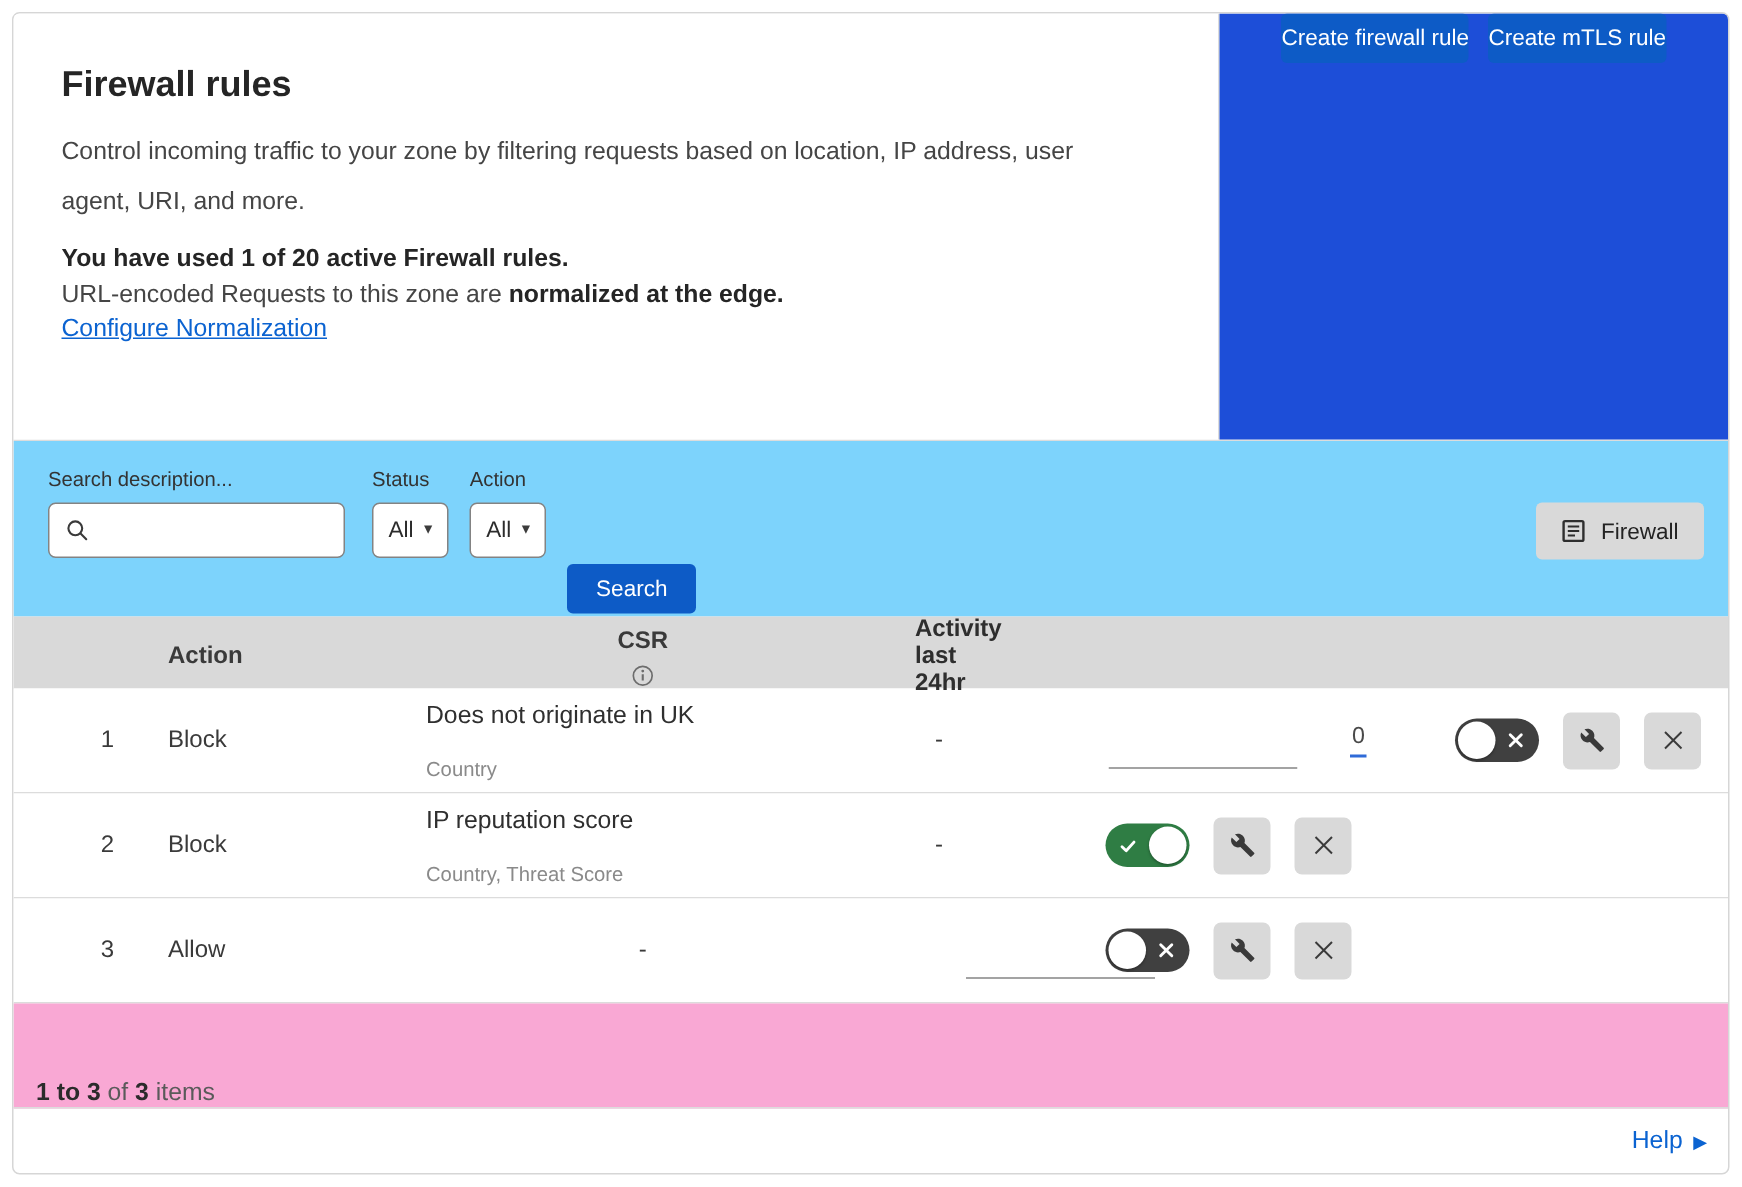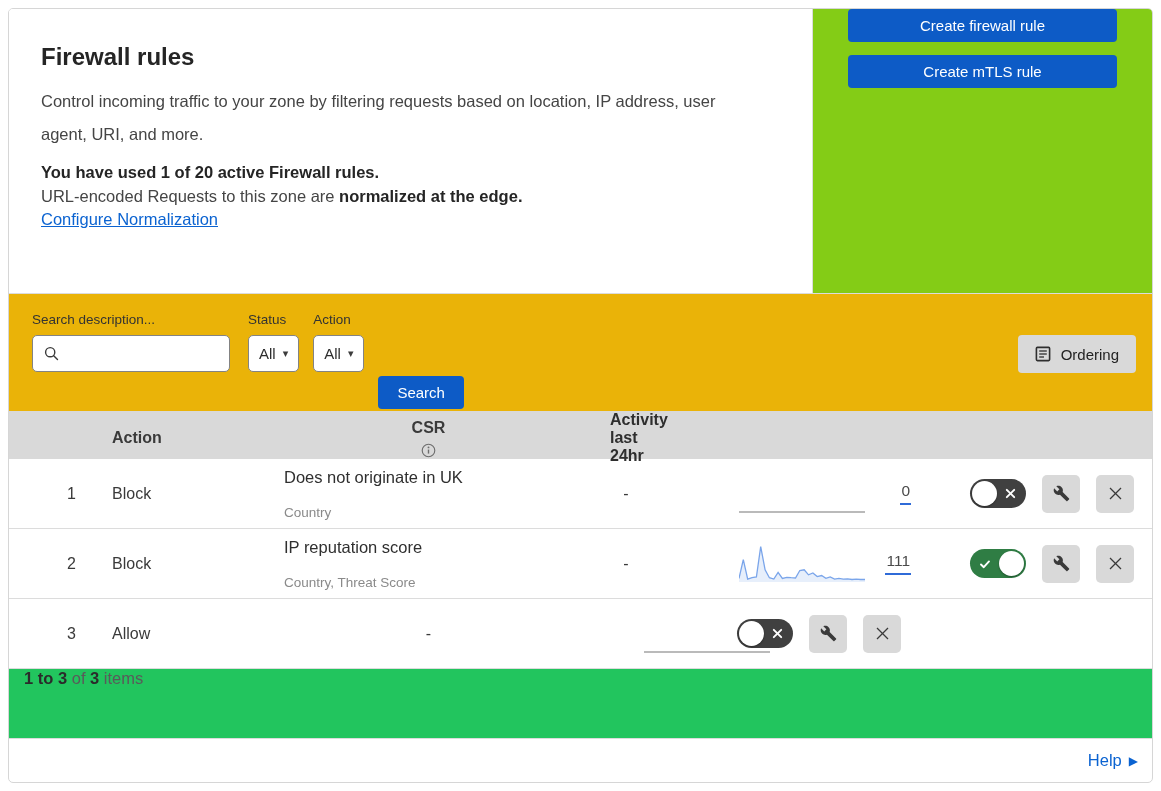--- a/index.html
+++ b/index.html
@@ -24,27 +24,27 @@
   
   .top{display:flex;height:285px;border-bottom:1px solid var(--line);}
   .top-left{width:804px;flex:none;background:#fff;border-right:1px solid var(--line);
     padding:34px 40px 0 32px;}
   .page-title{font-size:24px;font-weight:700;color:#252525;margin-bottom:14px;}
   .desc{font-size:16.5px;line-height:2;color:var(--text-soft);width:724px;margin-bottom:12px;}
   .usage{font-size:16.5px;font-weight:700;color:#252525;}
   .norm{font-size:16.5px;line-height:1.7;color:var(--text-soft);}
   .norm b{color:#252525;}
   .link{color:var(--link);text-decoration:underline;font-size:16.5px;cursor:pointer;}
-  .top-right{flex:1;background:#84cc16;display:flex;flex-direction:column;
-    gap:13px;padding:0 35px;}
+  .top-right{flex:1;background:#1d4ed8;display:flex;
+    justify-content:center;gap:13px;padding:0 35px;}
   .btn-primary{background:var(--accent);color:#fff;border:none;border-radius:4px;
     height:33px;font-size:15px;font-family:inherit;cursor:pointer;}
 
   
-  .filters{height:117px;display:flex;align-items:flex-start;padding:18px 16px 0 23px;background:#eab308;}
+  .filters{height:117px;display:flex;align-items:flex-start;padding:18px 16px 0 23px;background:#7dd3fc;}
   .f-group{display:flex;flex-direction:column;}
   .f-label{font-size:13.5px;color:#333;margin-bottom:8px;}
   .search-box{width:198px;height:37px;border:1px solid #838383;border-radius:5px;
     display:flex;align-items:center;padding:0 8px 0 11px;background:#fff;}
   .search-box input{border:none;outline:none;flex:1;min-width:0;font-size:15px;
     font-family:inherit;margin-left:8px;background:transparent;}
   .dropdown{height:37px;border:1px solid #838383;border-radius:5px;display:flex;
     align-items:center;gap:7px;padding:0 10px;font-size:15px;color:#2c2c2c;cursor:pointer;background:#fff;}
   .caret{font-size:11px;color:#3c3c3c;line-height:1;}
   .btn-search{align-self:flex-end;margin-bottom:2px;margin-left:14px;padding:0 19px;}
@@ -78,22 +78,22 @@
     box-shadow:0 1px 2px rgba(0,0,0,.35);}
   .toggle.off .knob{left:2px;} .toggle.on .knob{right:2px;}
   .t-check,.t-cross{position:absolute;top:9px;display:none;}
   .toggle.on .t-check{display:block;left:9px;}
   .toggle.off .t-cross{display:block;right:10px;}
 
   .icon-btn{width:38px;height:38px;background:var(--gray-btn);border:none;border-radius:5px;
     display:flex;align-items:center;justify-content:center;cursor:pointer;flex:none;}
 
   
-  .tfoot{height:70px;display:flex;align-items:flex-start;padding-left:15px;font-size:16.5px;
-    color:#5a5a5a;border-bottom:1px solid var(--line);background:#22c55e;}
+  .tfoot{height:70px;display:flex;align-items:flex-end;padding-left:15px;font-size:16.5px;
+    color:#5a5a5a;border-bottom:1px solid var(--line);background:#f9a8d4;}
   .tfoot b{color:#2b2b2b;}
   .helpbar{height:43px;display:flex;align-items:center;justify-content:flex-end;padding-right:14px;}
   .help-link{color:var(--link);font-size:16.5px;display:flex;align-items:center;gap:7px;
     text-decoration:none;cursor:pointer;}
   .help-arrow{font-size:12px;line-height:1;}
   .info-icon{display:inline-flex;cursor:pointer;}
 </style>
 </head>
 <body>
 
@@ -139,21 +139,21 @@
       </div>
     </div>
     <button class="btn-primary btn-search">Search</button>
     <button class="btn-ordering">
       <svg width="16" height="16" viewBox="0 0 16 16">
           <rect x="1.4" y="1.4" width="13.2" height="13.2" rx="1" fill="none" stroke="#2e2e2e" stroke-width="1.6"></rect>
           <line x1="4.2" y1="5" x2="11.8" y2="5" stroke="#2e2e2e" stroke-width="1.3"></line>
           <line x1="4.2" y1="8" x2="11.8" y2="8" stroke="#2e2e2e" stroke-width="1.3"></line>
           <line x1="4.2" y1="11" x2="9" y2="11" stroke="#2e2e2e" stroke-width="1.3"></line>
         </svg>
-      <span>Ordering</span>
+      <span>Firewall</span>
     </button>
   </div>
 
   <div class="thead">
     <div class="col-num"></div>
     <div class="col-action">Action</div>
     <div class="col-csr">
       <span>CSR</span>
       <span class="info-icon">
           <svg width="15" height="15" viewBox="0 0 16 16">
@@ -205,27 +205,20 @@
   </div>
 
   <div class="trow">
     <div class="col-num">2</div>
     <div class="col-action">Block</div>
     <div class="col-desc">
       <div class="d-main">IP reputation score</div>
       <div class="d-sub">Country, Threat Score</div>
     </div>
     <div class="col-csr">-</div>
-    <div class="col-activity">
-      <svg class="spark" width="126" height="44" viewBox="0 0 126 44">
-          <polygon points="0,40 0.0,36.4 4.3,17.7 8.7,37.1 13.0,35.7 17.4,35.0 21.7,4.7 26.1,27.8 30.4,35.7 34.8,37.1 39.1,30.3 43.4,36.4 47.8,35.3 52.1,35.7 56.5,36.0 60.8,28.5 65.2,27.8 69.5,32.8 73.9,31.0 78.2,34.6 82.6,33.5 86.9,36.4 91.2,35.0 95.6,37.1 99.9,36.4 104.3,37.1 108.6,36.8 113.0,37.5 117.3,37.1 121.7,37.5 126.0,37.5 126,40" fill="rgba(122,165,234,0.18)" stroke="none"></polygon>
-          <polyline points="0.0,36.4 4.3,17.7 8.7,37.1 13.0,35.7 17.4,35.0 21.7,4.7 26.1,27.8 30.4,35.7 34.8,37.1 39.1,30.3 43.4,36.4 47.8,35.3 52.1,35.7 56.5,36.0 60.8,28.5 65.2,27.8 69.5,32.8 73.9,31.0 78.2,34.6 82.6,33.5 86.9,36.4 91.2,35.0 95.6,37.1 99.9,36.4 104.3,37.1 108.6,36.8 113.0,37.5 117.3,37.1 121.7,37.5 126.0,37.5" fill="none" stroke="#7aa5ea" stroke-width="1.3"></polyline>
-        </svg>
-      <a class="count">111</a>
-    </div>
     <div class="col-controls">
       <div class="toggle on">
         <svg class="t-check" width="12" height="12" viewBox="0 0 12 12">
             <polyline points="2,6.5 4.8,9.2 10,3.4" fill="none" stroke="#fff" stroke-width="1.9" stroke-linecap="round" stroke-linejoin="round"></polyline>
           </svg>
 
         <span class="knob"></span>
       </div>
       <button class="icon-btn">
           <svg width="17" height="17" viewBox="0 0 24 24">

